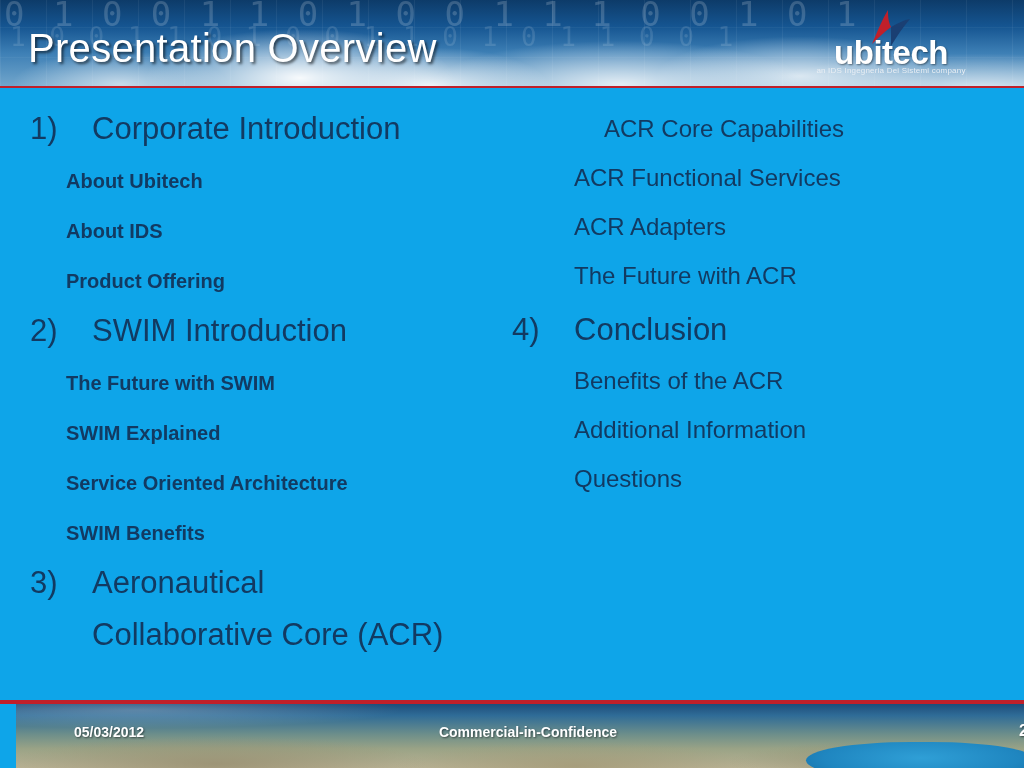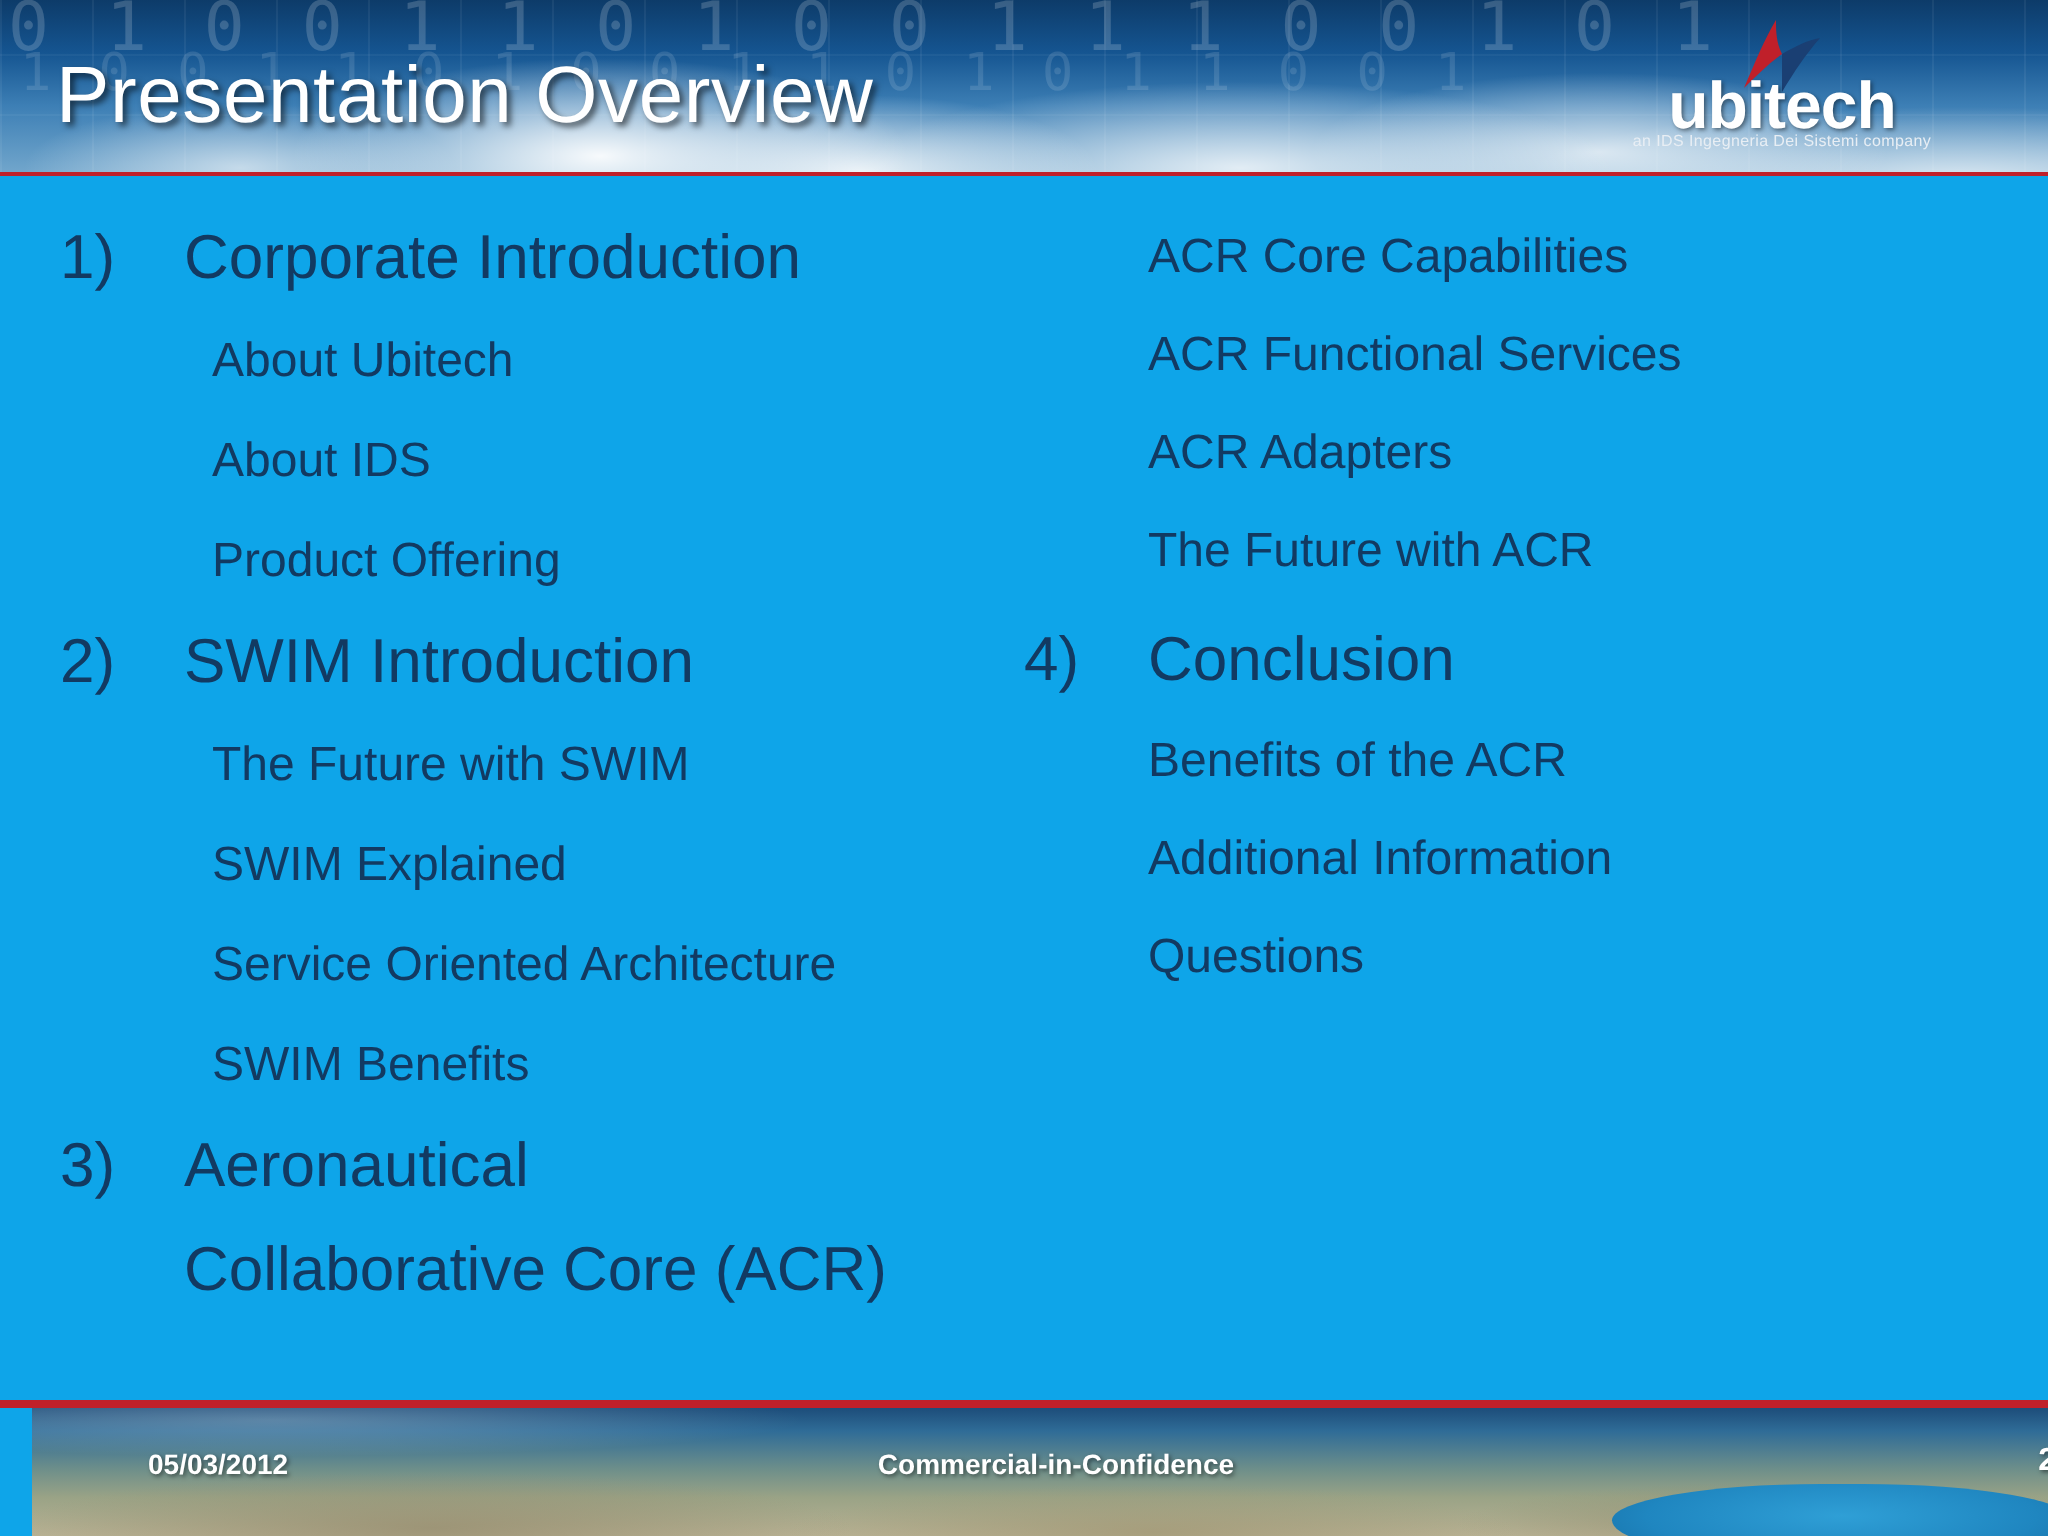--- a/index.html
+++ b/index.html
@@ -152,24 +152,25 @@
     font-size: 31px;
     color: #123a62;
     line-height: 50px;
   }
   .l1-text {
     font-size: 31px;
     color: #123a62;
     line-height: 50px;
   }
   .l2 {
-    margin-left: 76px;
-    font-size: 24px;
+    margin-left: 36px;
+    font-size: 20px;
     color: #123a62;
     line-height: 50px;
+    font-weight: bold;
   }
   .r2 {
     margin-left: 62px;
     font-size: 24px;
     color: #123a62;
     line-height: 49px;
   }
   .r1 {
     display: flex;
     align-items: flex-start;
@@ -311,21 +312,21 @@
       <div class="l1">
         <div class="l1-num">3)</div>
         <div class="l1-text">Aeronautical</div>
       </div>
       <div class="wrap2">Collaborative Core (ACR)</div>
 
     </div>
 
     <div class="col-right">
 
-      <div class="r2" style="margin-left:62px;">ACR Core Capabilities</div>
+      <div class="r2" style="margin-left:92px;">ACR Core Capabilities</div>
       <div class="r2">ACR Functional Services</div>
       <div class="r2">ACR Adapters</div>
       <div class="r2">The Future with ACR</div>
 
       <div class="r1">
         <div class="r1-num">4)</div>
         <div class="r1-text">Conclusion</div>
       </div>
       <div class="r2">Benefits of the ACR</div>
       <div class="r2">Additional Information</div>

